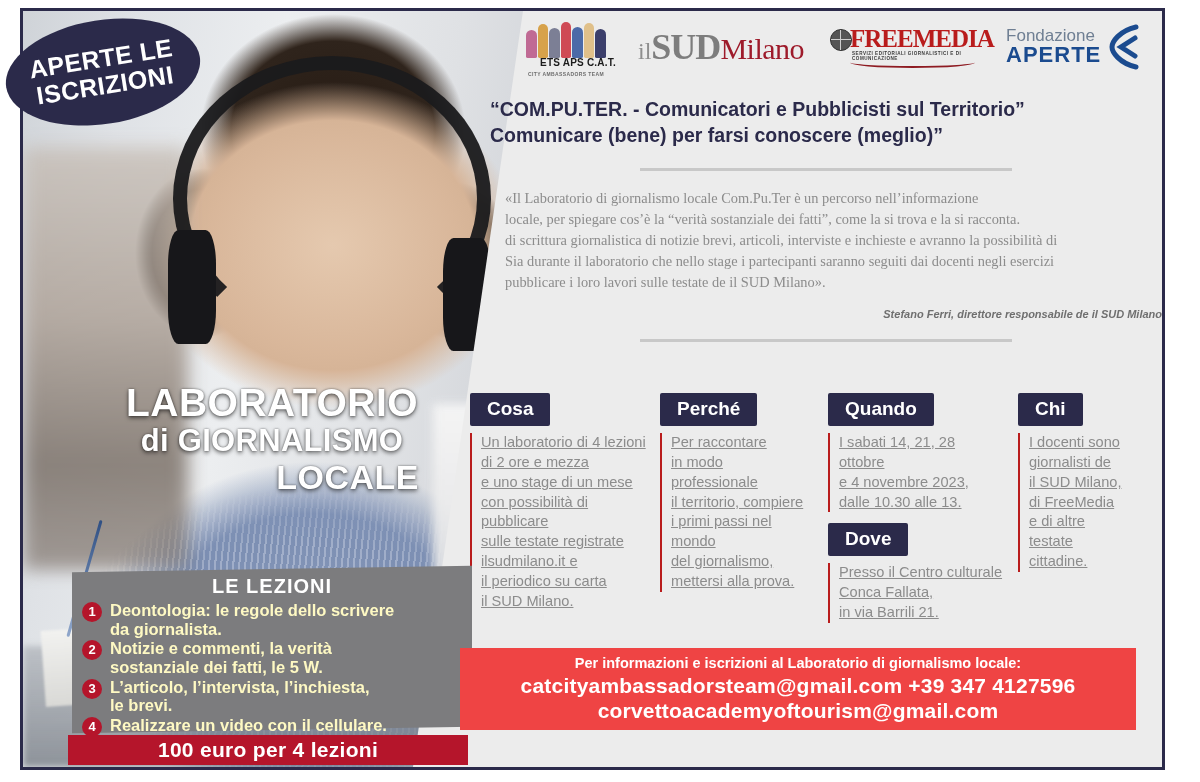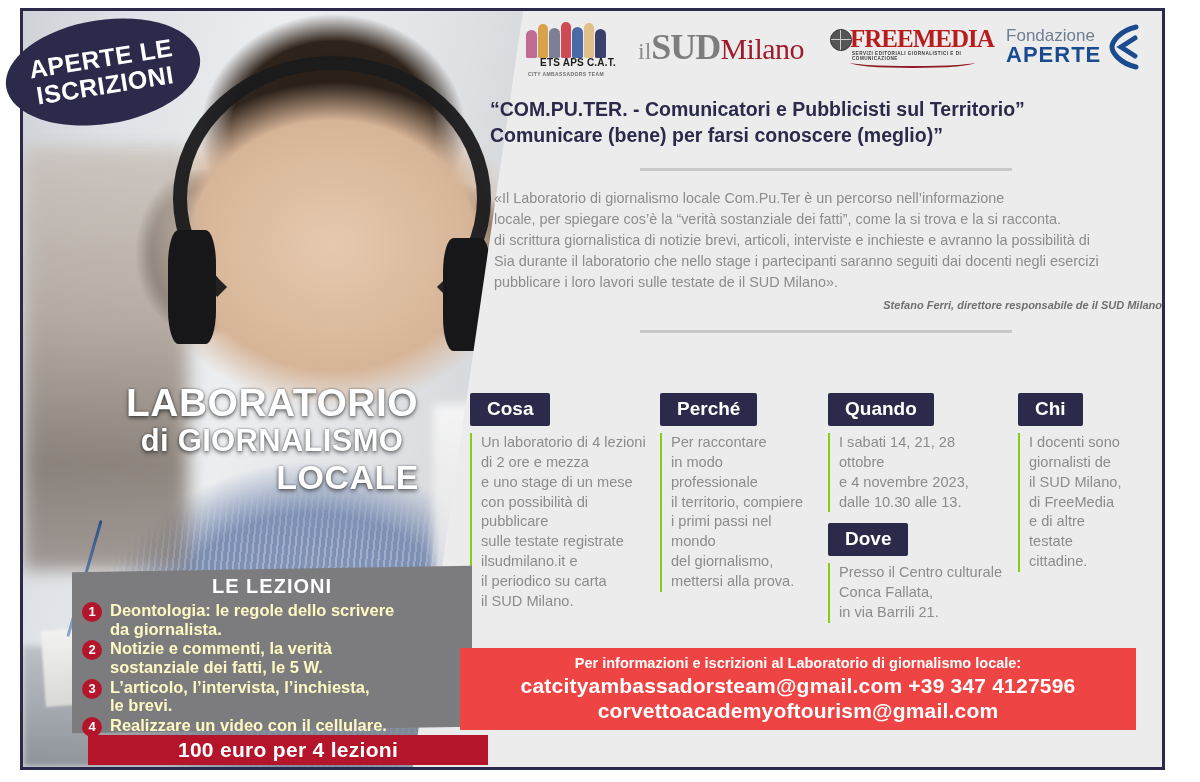--- a/index.html
+++ b/index.html
@@ -72,21 +72,21 @@
            transform:skewY(-0.9deg);}
   .lezioni-inner{transform:skewY(0.9deg);}
   .lezioni-h{color:#ffffff;font-weight:bold;font-size:20px;text-align:center;
              letter-spacing:1px;margin:0 0 3px 0;}
   .lez-row{display:flex;align-items:flex-start;margin-bottom:1px;}
   .lez-num{flex:0 0 auto;width:20px;height:20px;border-radius:50%;background:#b5152b;
            color:#fff;font-size:13px;font-weight:bold;line-height:20px;text-align:center;
            margin-right:8px;margin-top:1px;}
   .lez-txt{color:#fef9c3;font-weight:bold;font-size:16.5px;line-height:1.13;}
 
-  .price{position:absolute;left:88px;top:735px;width:400px;height:30px;
+  .price{position:absolute;left:68px;top:735px;width:400px;height:30px;
          background:#b5152b;z-index:4;display:flex;align-items:center;justify-content:center;}
   .price span{color:#ffffff;font-weight:bold;font-size:21px;letter-spacing:.3px;}
 
   
   .logos{position:absolute;left:520px;top:14px;width:640px;height:66px;z-index:3;
          display:flex;align-items:center;gap:26px;}
   .logo{display:flex;align-items:center;}
 
   .cat-logo{width:92px;height:62px;position:relative;}
   .cat-people{position:absolute;left:6px;top:2px;width:80px;height:40px;display:flex;align-items:flex-end;gap:1px;}
@@ -115,35 +115,35 @@
   .car-logo{display:flex;align-items:center;gap:8px;}
   .car-txt{line-height:1.02;}
   .car-1{font-size:17px;color:#6f7f93;}
   .car-2{font-size:22px;font-weight:bold;color:#1b4b8f;letter-spacing:1px;}
   .car-mark{width:30px;height:46px;position:relative;}
 
   
   .content{position:absolute;left:490px;top:96px;width:672px;}
   .headline{color:#2b2a4a;font-weight:bold;font-size:19.5px;line-height:1.35;margin:0;}
   .rule{height:3px;background:#c8c8c8;width:372px;margin:19px auto 17px auto;}
-  .quote{color:#8c8c8c;font-size:14.4px;line-height:1.47;margin:4px;}
+  .quote{color:#8c8c8c;font-size:14.4px;line-height:1.47;margin:15px;font-family:Liberation Serif, serif;}
   .quote-src{color:#6f6f6f;font-size:11px;font-weight:bold;font-style:italic;
              text-align:right;margin:6px 0 0 0;}
 
   
   .info{position:absolute;left:470px;top:393px;width:700px;height:210px;}
   .col{position:absolute;top:0;}
   .c-cosa{left:0;width:180px;}
   .c-perche{left:190px;width:150px;}
   .c-quando{left:358px;width:175px;}
   .c-chi{left:548px;width:130px;}
   .pill{display:inline-block;background:#2b2a4a;color:#ffffff;font-weight:bold;
         font-size:19px;border-radius:2px;padding:5px 17px 6px 17px;}
-  .col-body{border-left:2px solid #84cc16;padding-left:9px;margin-top:7px;
-            color:#8c8c8c;font-size:14.6px;line-height:1.36;white-space:pre-line;}
+  .col-body{border-left:2px solid #b91c1c;padding-left:9px;margin-top:7px;
+            color:#8c8c8c;font-size:14.6px;line-height:1.36;white-space:pre-line;text-decoration:underline;}
   .sub-block{margin-top:11px;}
 
   
   .contact{position:absolute;left:460px;top:648px;width:676px;height:82px;
            background:#ef4444;z-index:4;display:flex;flex-direction:column;
            align-items:center;justify-content:center;text-align:right;}
   .ct-1{color:#ffffff;font-weight:bold;font-size:14.5px;margin-bottom:3px;}
   .ct-2{color:#ffffff;font-weight:bold;font-size:21px;letter-spacing:.2px;}
   .ct-3{color:#ffffff;font-weight:bold;font-size:21px;letter-spacing:.2px;margin-top:1px;}
 </style>

